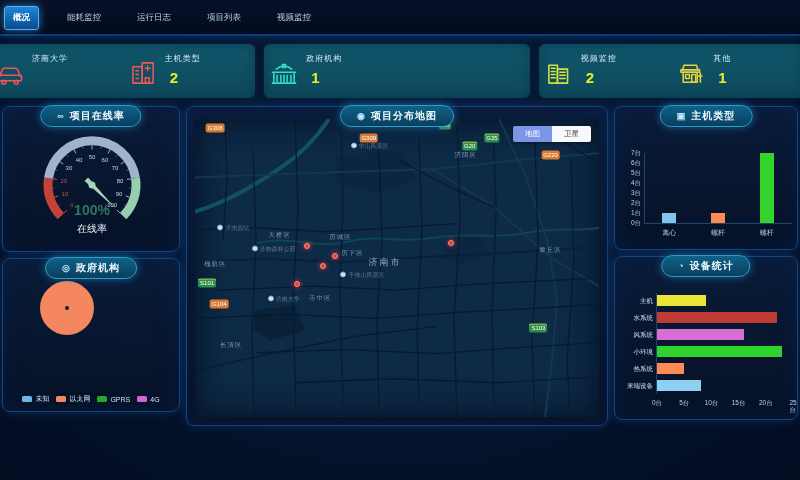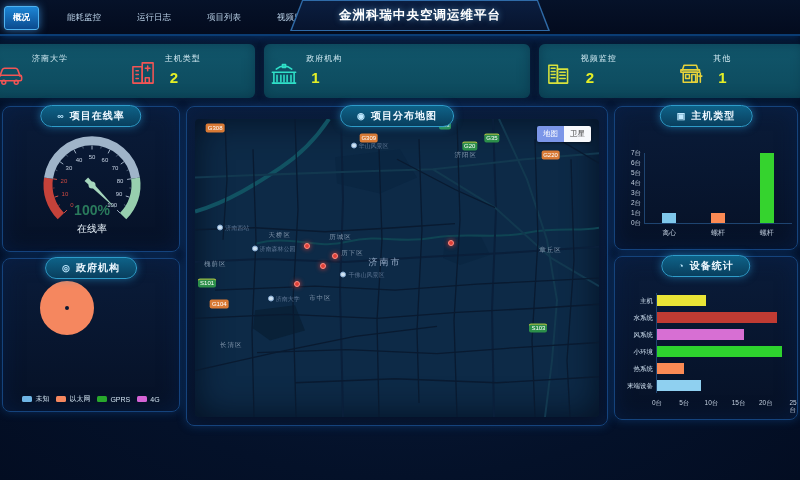--- a/index.html
+++ b/index.html
@@ -74,21 +74,21 @@
   .badge.expressway{background:#2c8f4a;box-shadow:inset 0 1px 0 #d7c23c;}
   .area-label{position:absolute;color:#7d92a8;font-size:6.5px;letter-spacing:1px;transform:translate(-50%,-50%);white-space:nowrap;}
   .area-label.lg{font-size:9px;color:#97accA;letter-spacing:2px;color:#97acc8;}
   .poi{position:absolute;color:#5e7694;font-size:6px;transform:translate(0,-50%);white-space:nowrap;}
   .poi::before{content:'';display:inline-block;width:4px;height:4px;border-radius:50%;
     background:#cfe2f2;border:1px solid #86a9d0;margin-right:2px;vertical-align:-1px;}
   .marker{position:absolute;width:6px;height:6px;border-radius:50%;background:#e04038;
     border:1px solid #ff8d82;box-shadow:0 0 5px #e04038;transform:translate(-50%,-50%);cursor:pointer;}
   .map-controls{position:absolute;top:7px;right:8px;display:flex;z-index:6;border-radius:2px;overflow:hidden;
     box-shadow:0 1px 3px rgba(0,0,0,.5);}
-  .mbtn{font-size:7.5px;padding:3px 6px;background:#f7f9fc;color:#444;cursor:pointer;}
+  .mbtn{font-size:7.5px;padding:3px 12px;background:#f7f9fc;color:#444;cursor:pointer;}
   .mbtn.on{background:#7b96e8;color:#fff;}
 
   
   .plot{position:absolute;inset:0;}
   .ytick,.xtick,.dev-xtick{position:absolute;font-size:6.5px;color:#c2cfdf;}
   .ytick{transform:translateY(-50%);text-align:right;width:24px;left:2px;}
   .xtick{transform:translateX(-50%);font-size:7px;}
   .axis{position:absolute;background:#1e4470;}
   .vbar{position:absolute;width:14px;}
   .dev-label{position:absolute;font-size:6.5px;color:#cfe0f0;width:36px;text-align:right;left:2px;line-height:11px;}
@@ -101,25 +101,20 @@
 <div class="board">
 
   <div class="nav">
     <div class="tabs">
         <div class="tab active">概况</div>
         <div class="tab">能耗监控</div>
         <div class="tab">运行日志</div>
         <div class="tab">项目列表</div>
         <div class="tab">视频监控</div>
       </div>
-    <div class="plaque">
-      <div class="plaque-inner">
-        <span class="page-title">金洲科瑞中央空调运维平台</span>
-      </div>
-    </div>
   </div>
 
   <div class="stats-row">
       <div class="stat-card">
         <div class="stat-item">
           <span class="stat-icon" style="color: rgb(242, 85, 85);"><svg viewBox="0 0 36 36">
               <path d="M5 22 l3 -8 q1 -2 3 -2 h14 q2 0 3 2 l3 8"></path>
               <rect x="3" y="21" width="30" height="7" rx="2"></rect>
               <circle cx="10" cy="30" r="2.5"></circle>
               <circle cx="26" cy="30" r="2.5"></circle>

